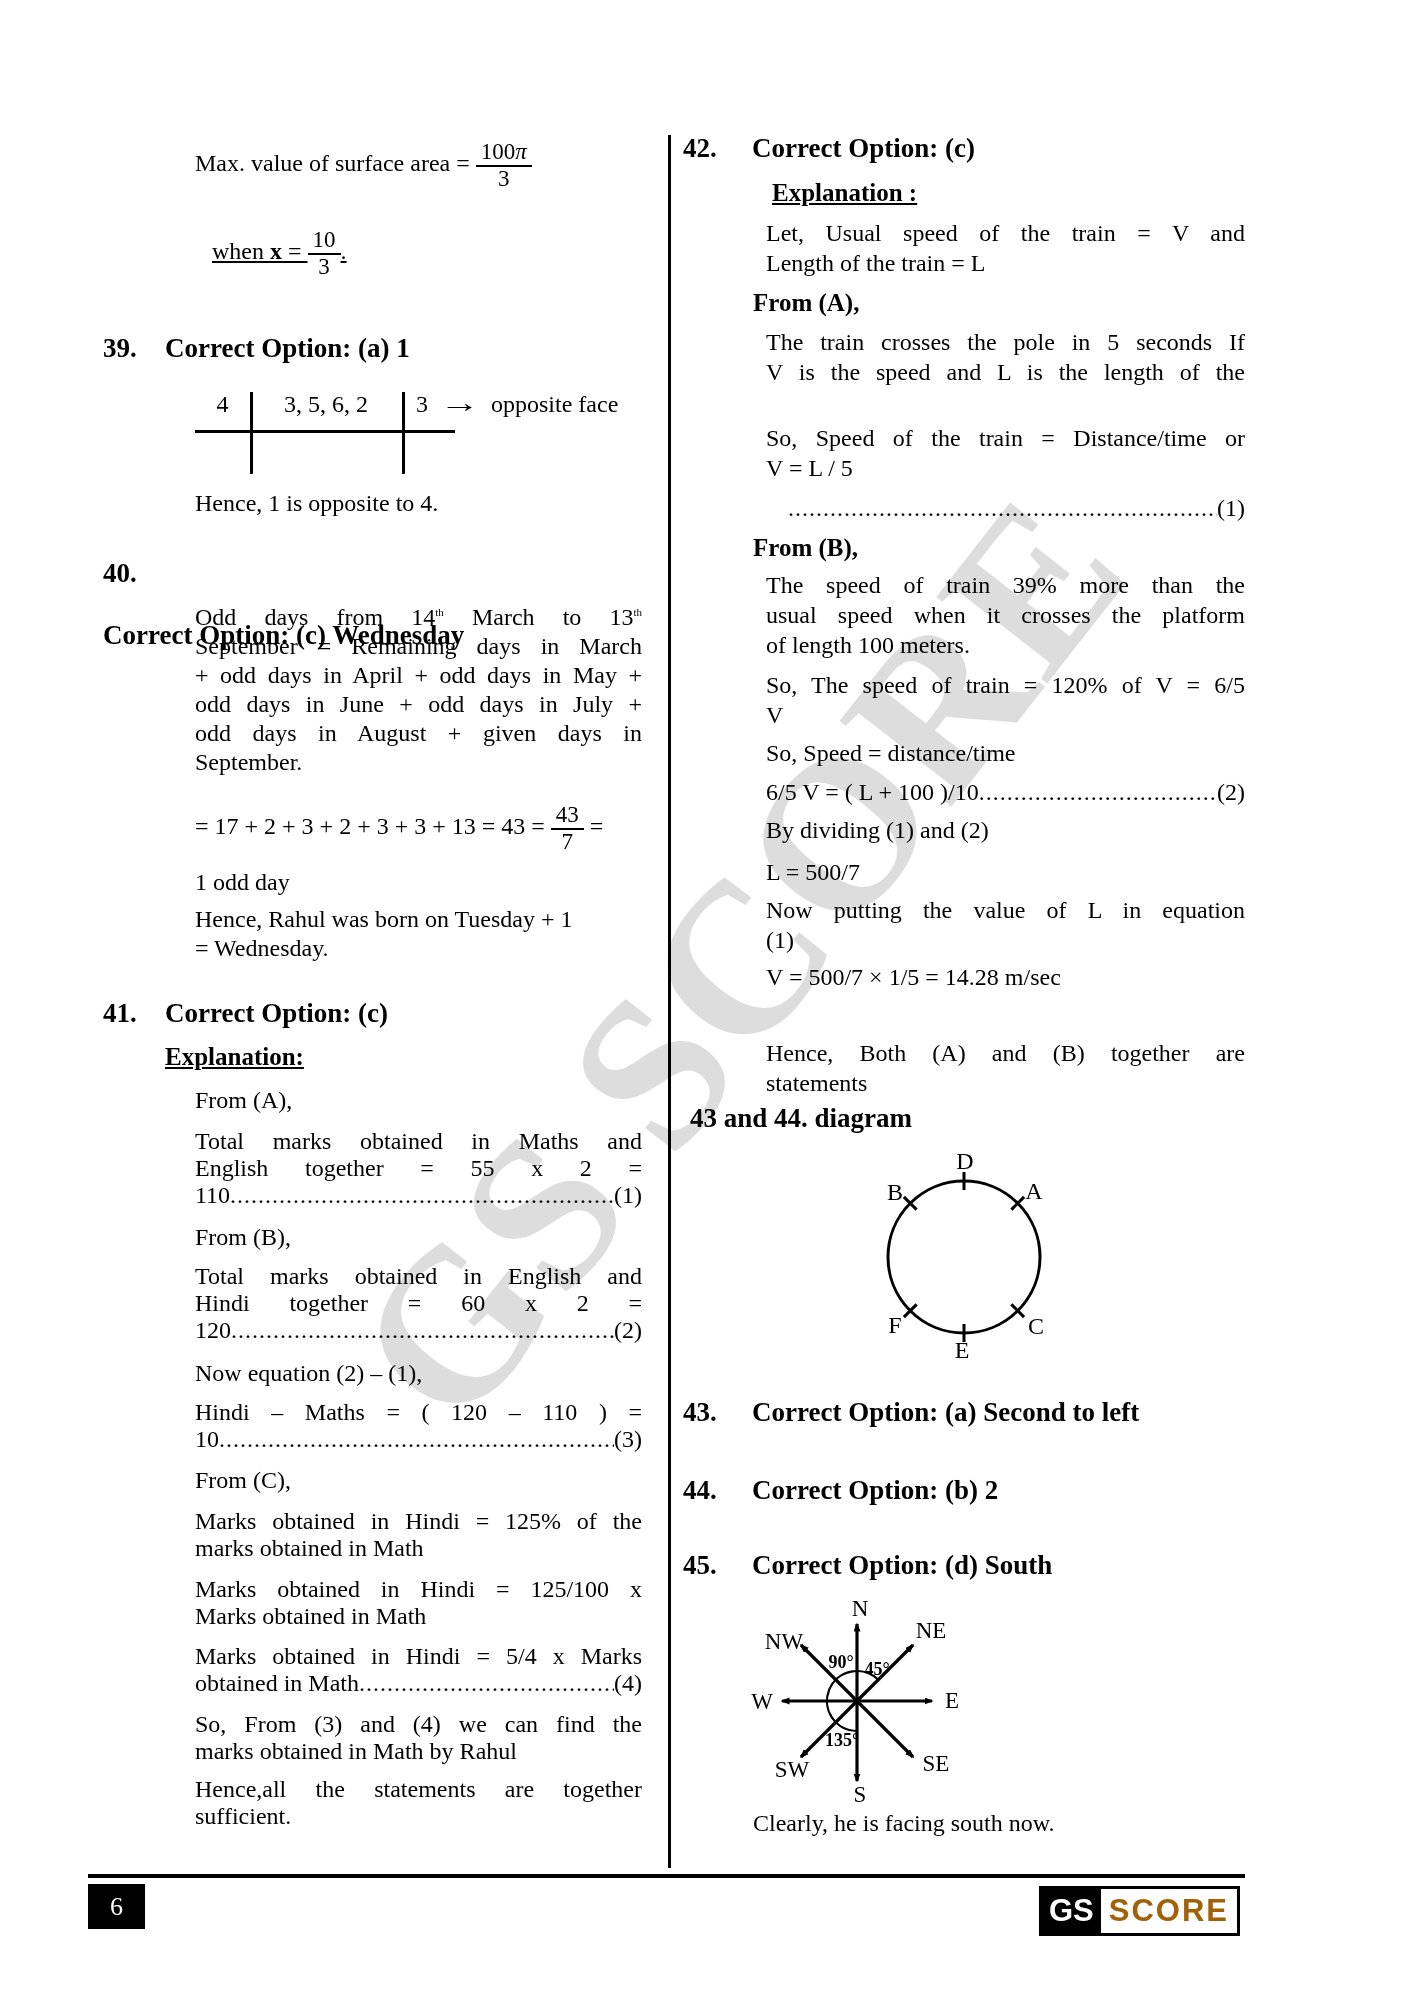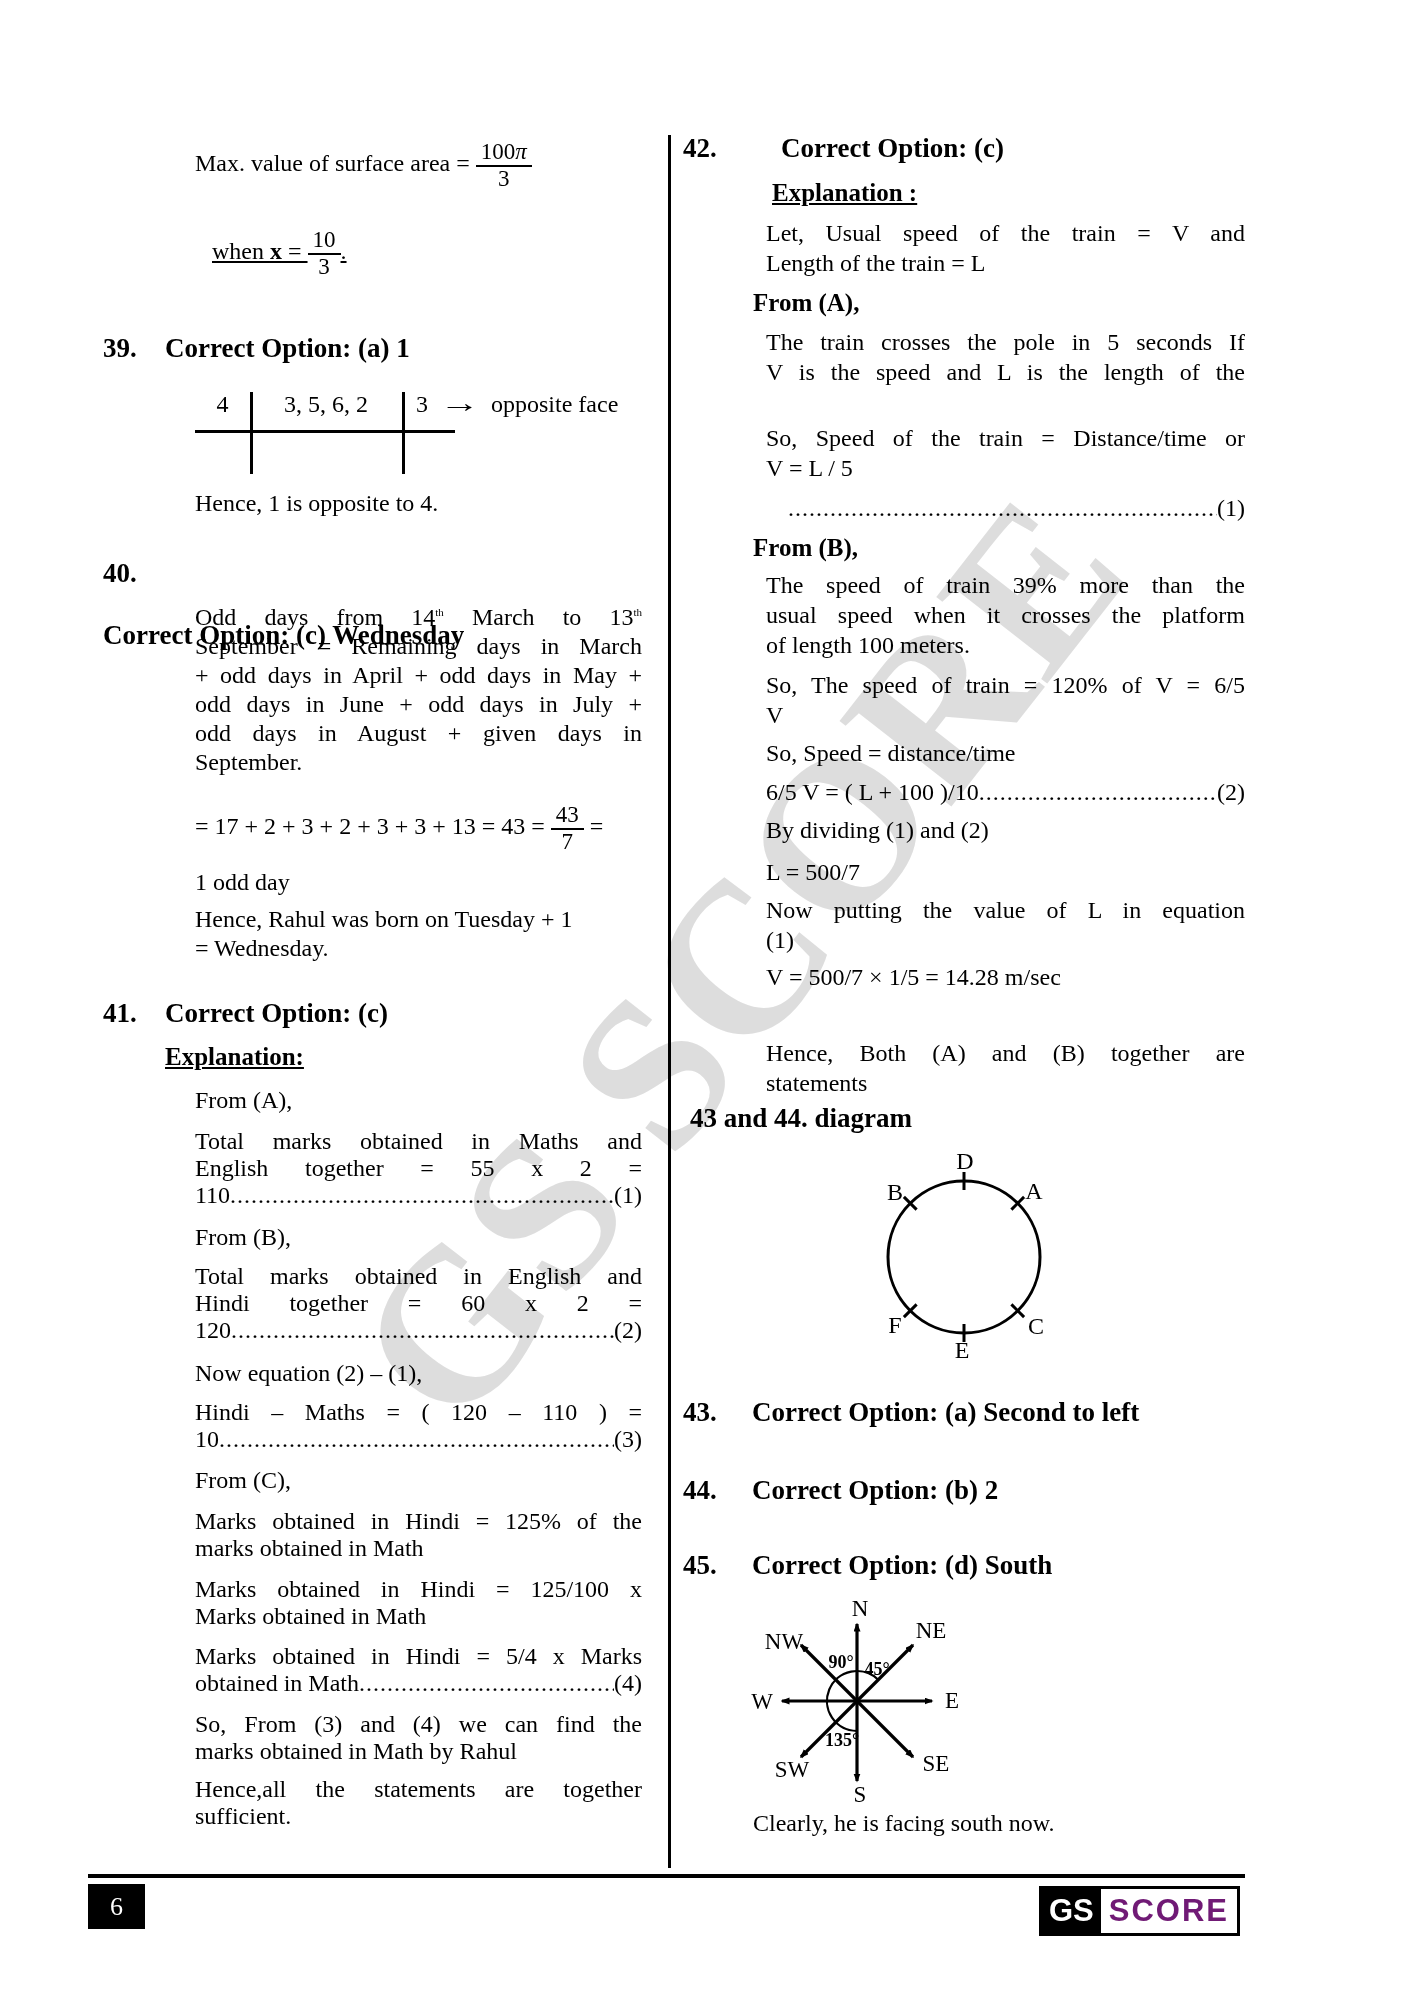--- a/index.html
+++ b/index.html
@@ -25,21 +25,21 @@
   .fr{display:inline-block;vertical-align:middle;text-align:center;line-height:1.08;font-size:23px;}
   .fr .fn{display:block;border-bottom:2px solid #000;padding:0 5px;}
   .fr .fd{display:block;}
   sup{font-size:11px;line-height:0;}
   svg text{font-family:"Liberation Serif",serif;}
   .pagebox{position:absolute;background:#000;color:#fff;display:flex;align-items:center;justify-content:center;
            font-size:26px;}
   .logo{position:absolute;display:flex;border:3px solid #000;background:#fff;align-items:stretch;
         font-family:"Liberation Sans",sans-serif;font-weight:bold;}
   .logo .gs{background:#000;color:#fff;display:flex;align-items:center;padding:2px 7px;font-size:31px;gap:2px;}
-  .logo .score{color:#701a75;display:flex;align-items:center;padding:2px 8px;font-size:31px;letter-spacing:2px;}
+  .logo .score{color:#a16207;display:flex;align-items:center;padding:2px 8px;font-size:31px;letter-spacing:2px;}
 </style>
 </head>
 <body>
 
 <div class="page">
 
   <div class="wm">GS SCORE</div>
 
   <div class="vrule" style="left:668px;top:135px;height:1733px;"></div>
 
@@ -144,21 +144,21 @@
   </div>
   <div class="blk para" style="left:195px;top:1711px;width:447px;line-height:27px;">
     <div class="jline">So, From (3) and (4) we can find the</div>
     <div>marks obtained in Math by Rahul</div>
   </div>
   <div class="blk para" style="left:195px;top:1776px;width:447px;line-height:27px;">
     <div class="jline">Hence,all the statements are together</div>
     <div>sufficient.</div>
   </div>
 
-  <div class="blk qrow r" style="left:683px;top:133px;width:562px;gap:29px;">
+  <div class="blk qrow r" style="left:683px;top:133px;width:562px;">
     <span class="num">42.</span>
     <span>Correct Option: (c)</span>
   </div>
   <div class="blk" style="left:772px;top:178px;">
     <span class="expl">Explanation :</span>
   </div>
   <div class="blk para" style="left:766px;top:218px;width:479px;line-height:30px;">
     <div class="jline">Let, Usual speed of the train = V and</div>
     <div>Length of the train = L</div>
   </div>

